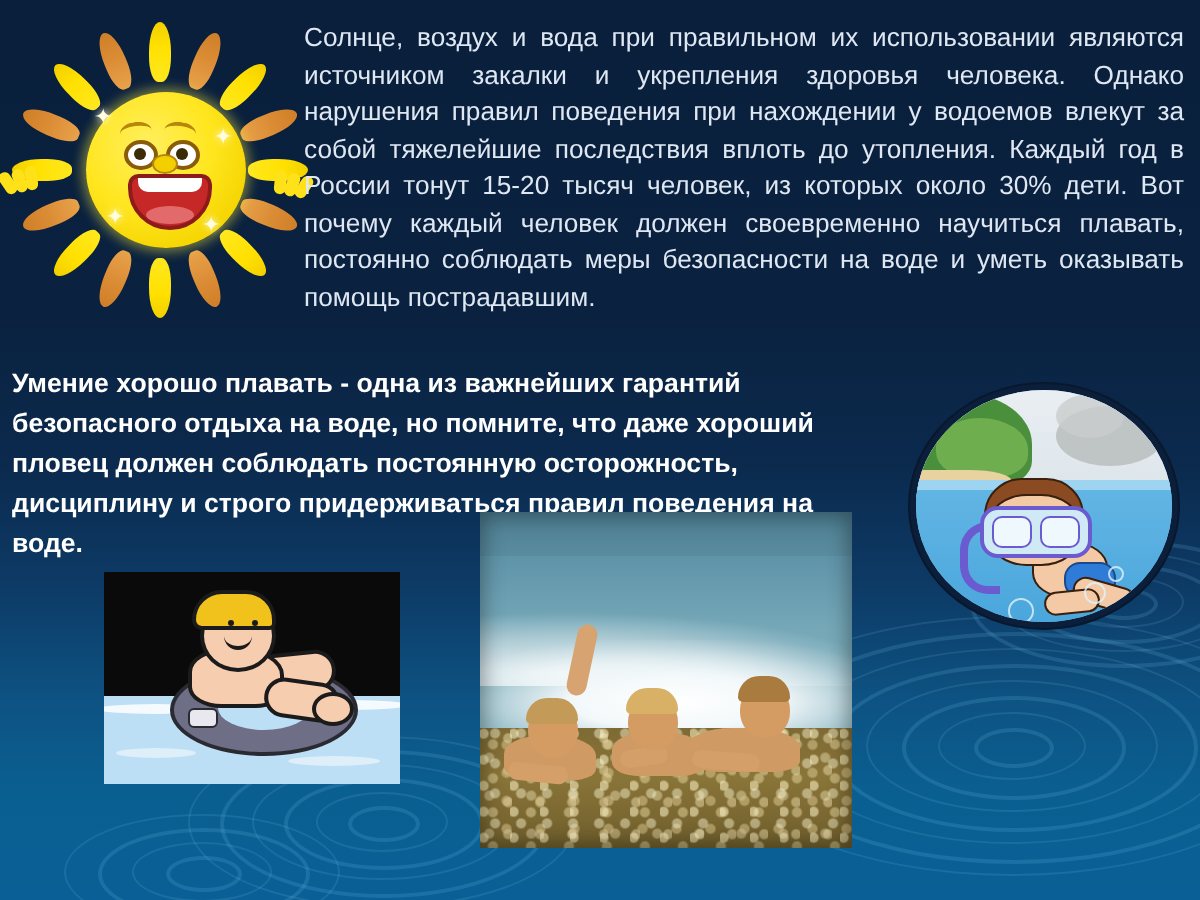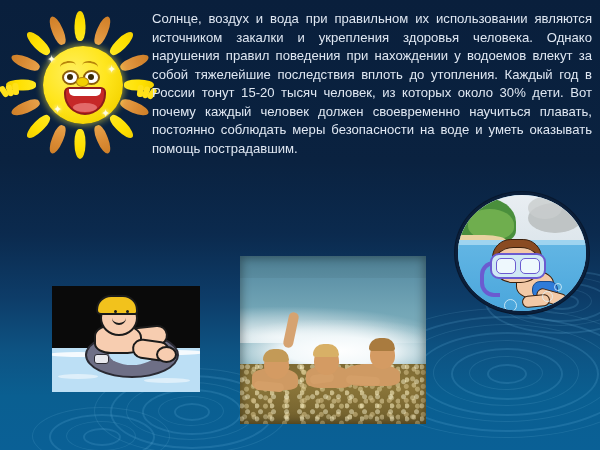--- a/index.html
+++ b/index.html
@@ -288,20 +288,21 @@
       <div class="nose"></div>
       <div class="mouth"></div>
       <div class="spark" style="left:4px;top:8px;">✦</div>
       <div class="spark" style="left:64px;top:18px;">✦</div>
       <div class="spark" style="left:10px;top:58px;">✦</div>
       <div class="spark" style="left:58px;top:62px;">✦</div>
     </div>
   </div>
 
   <div class="para1">Солнце, воздух и вода при правильном их использовании являются источником закалки и укрепления здоровья человека. Однако нарушения правил поведения при нахождении у водоемов влекут за собой тяжелейшие последствия вплоть до утопления. Каждый год в России тонут 15-20 тысяч человек, из которых около 30% дети. Вот почему каждый человек должен своевременно научиться плавать, постоянно соблюдать меры безопасности на воде и уметь оказывать помощь пострадавшим.</div>
+  <div class="para2"> Умение хорошо плавать - одна из важнейших гарантий безопасного отдыха на воде, но помните, что даже хороший пловец должен соблюдать постоянную осторожность, дисциплину и строго придерживаться правил поведения на воде.</div>
 
   <div class="tube-card">
     <div class="tube-water">
       <div class="tube-wave" style="left:-4px;top:4px;width:60px;"></div>
       <div class="tube-wave" style="left:96px;top:2px;width:56px;"></div>
       <div class="tube-wave" style="left:6px;top:26px;width:40px;opacity:.5;"></div>
       <div class="tube-wave" style="left:92px;top:30px;width:46px;opacity:.5;"></div>
     </div>
     <div class="ring"></div>
     <div class="ring-valve"></div>

